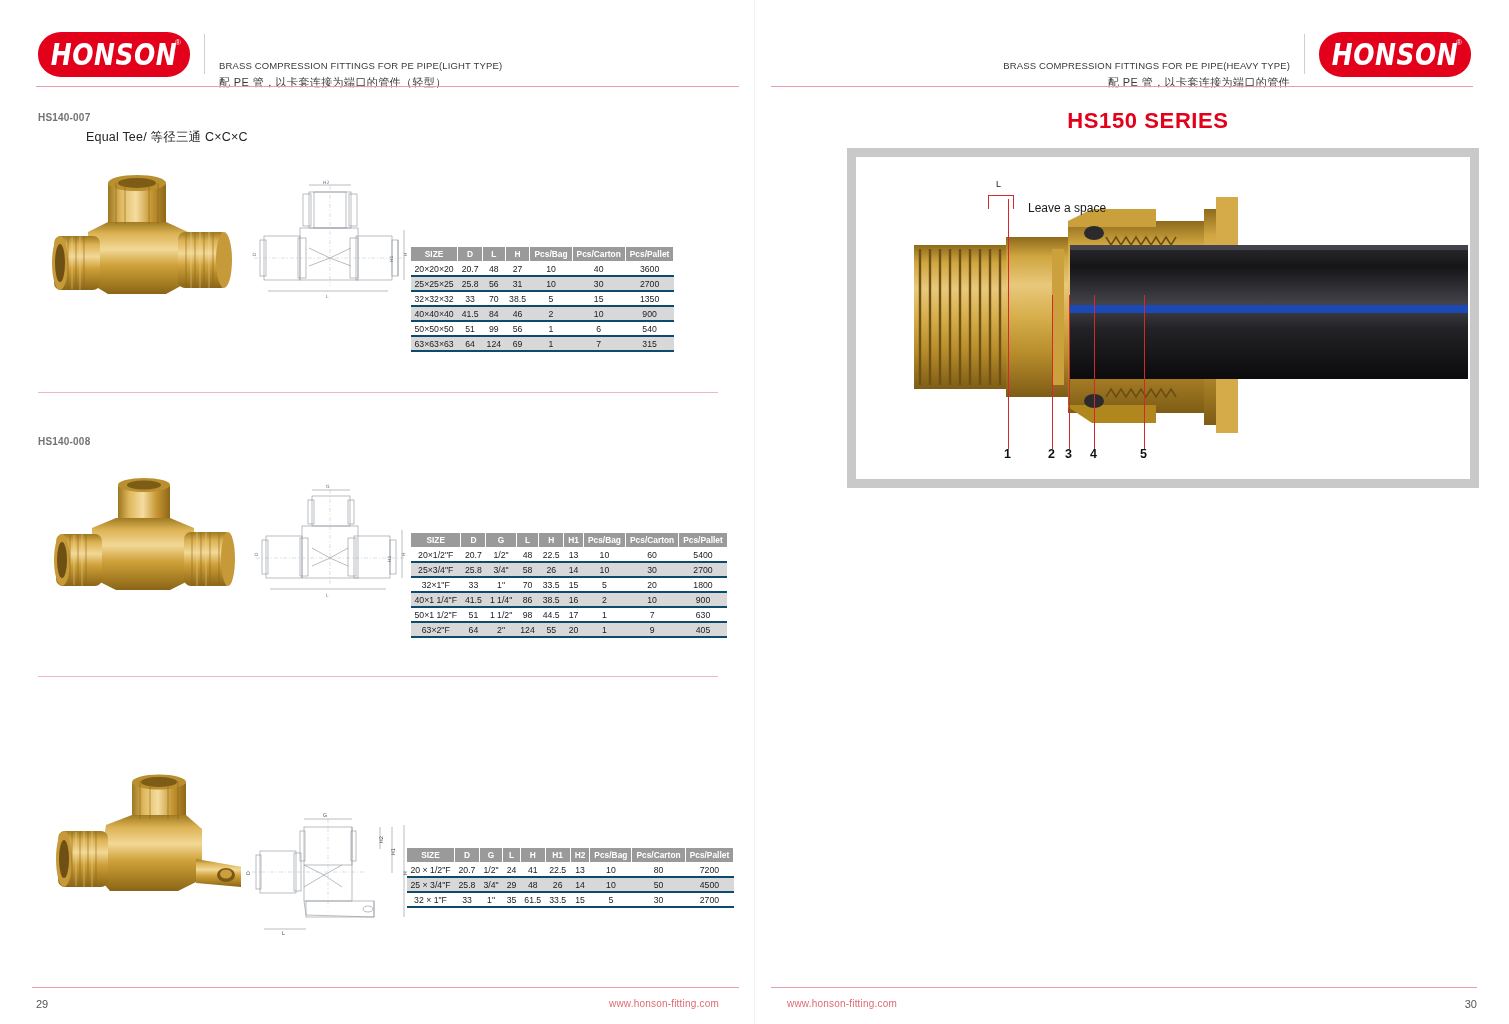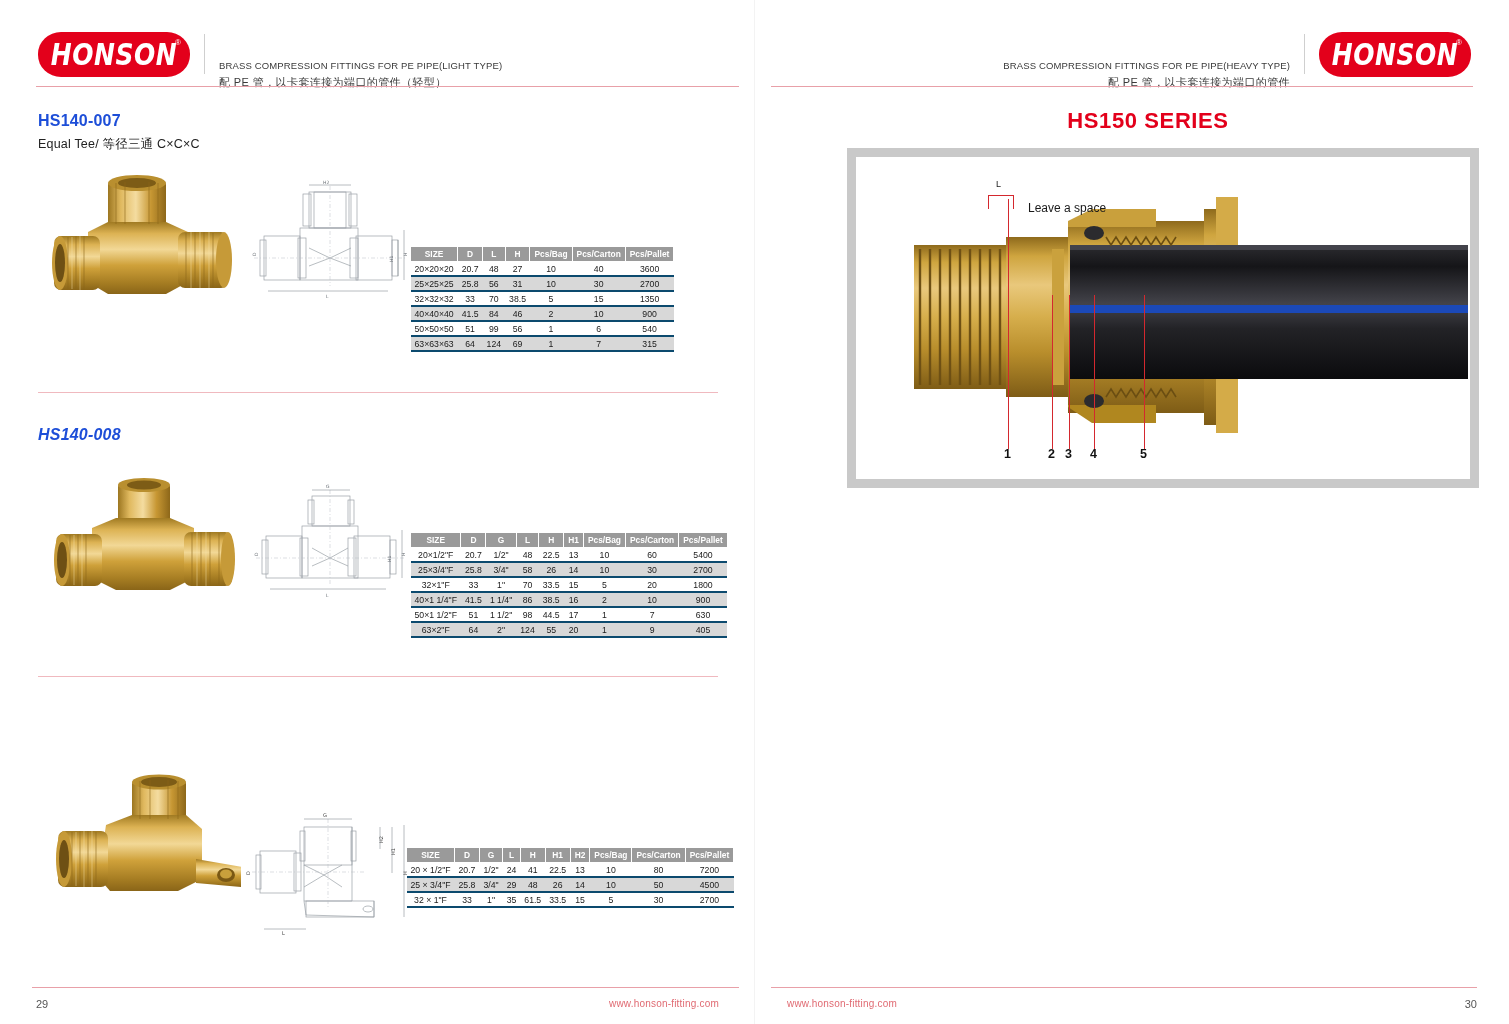--- a/index.html
+++ b/index.html
@@ -45,22 +45,22 @@
   .hdr-txt .en { font-size: 9.5px; color: #3a3a3a; letter-spacing: .15px; white-space: nowrap; margin-top: 42px; }
   .hdr-txt .cn { font-size: 11px; color: #3a3a3a; letter-spacing: .4px; white-space: nowrap; }
   .hdr-right .hdr-txt { text-align: right; }
 
   .hdr-rule { position: absolute; top: 86px; height: 1px; background: #e8a0a8; }
   .hdr-rule-l { left: 36px; right: 16px; }
   .hdr-rule-r { left: 16px; right: 36px; }
 
   
   .prod { position: absolute; left: 38px; width: 690px; }
-  .prod-code { font-size: 16px; font-weight: bold; color: #1d4ed8; letter-spacing: .2px; }
-  .prod-name { font-size: 12.5px; color: #222; margin-top: 6px; letter-spacing: .2px; }
+  .prod-code { font-size: 10px; font-weight: bold; color: #737373; letter-spacing: .2px; }
+  .prod-name { font-size: 12.5px; color: #222; margin-top: 6px; letter-spacing: .2px; margin-left: 48px; }
   .prod-rule { position: absolute; left: 38px; width: 680px; height: 1px; background: #f0b9bf; }
 
   .prod-body { position: relative; height: 190px; margin-top: 14px; }
 
   
   .photo { position: absolute; left: 8px; top: 0; }
 
   
   .draw { position: absolute; }
 
@@ -291,21 +291,21 @@
               <td>7</td>
               <td>315</td>
             </tr>
           </tbody>
         </table>
       </div>
     </div>
 
     <div class="prod-rule" style="top:392px;"></div>
 
-    <div class="prod" style="top:426px;font-style:italic;">
+    <div class="prod" style="top:436px;">
       <div class="prod-code">HS140-008</div>
     </div>
 
     <div class="prod-body" style="position:absolute;left:38px;top:460px;width:690px;">
 
       <svg class="photo" width="190" height="160" viewBox="0 0 190 160">
         <rect x="72" y="8" width="52" height="42" rx="5" fill="url(#br1v)"></rect>
         <ellipse cx="98" cy="11" rx="26" ry="7" fill="#b98f2f"></ellipse>
         <ellipse cx="98" cy="11" rx="17" ry="4.5" fill="#7d5c16"></ellipse>
         <path d="M46 54 L70 44 L124 44 L148 54 L148 104 L124 116 L70 116 L46 104 Z" fill="url(#br1)"></path>

